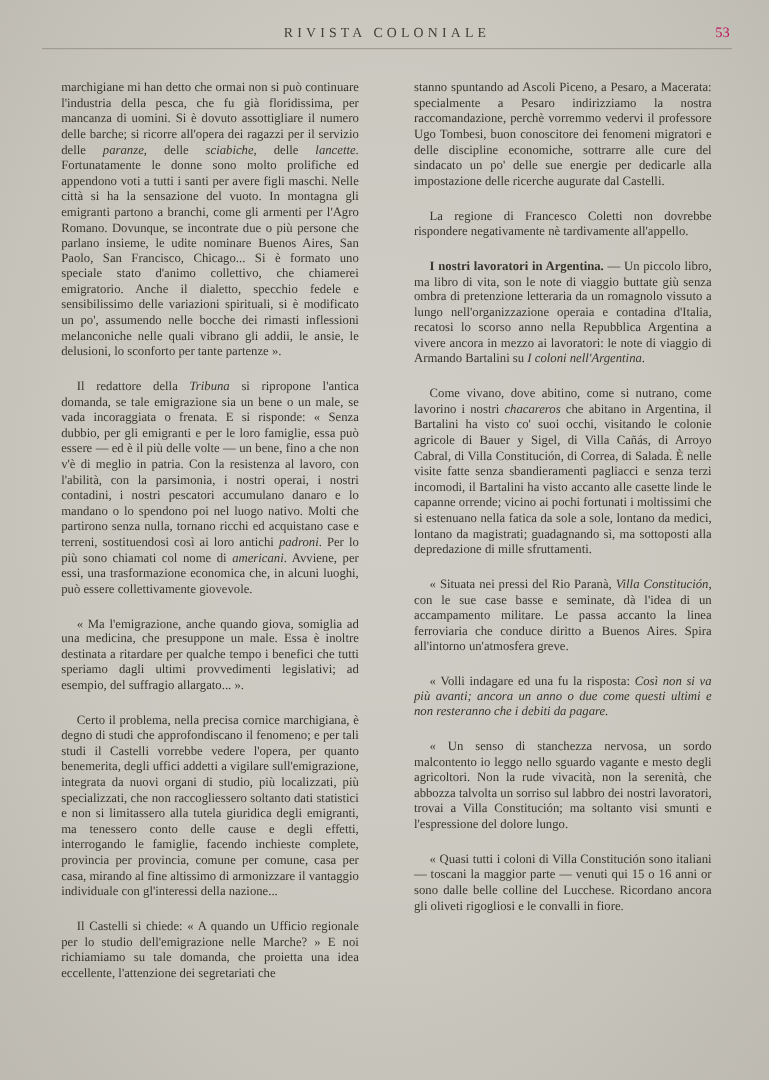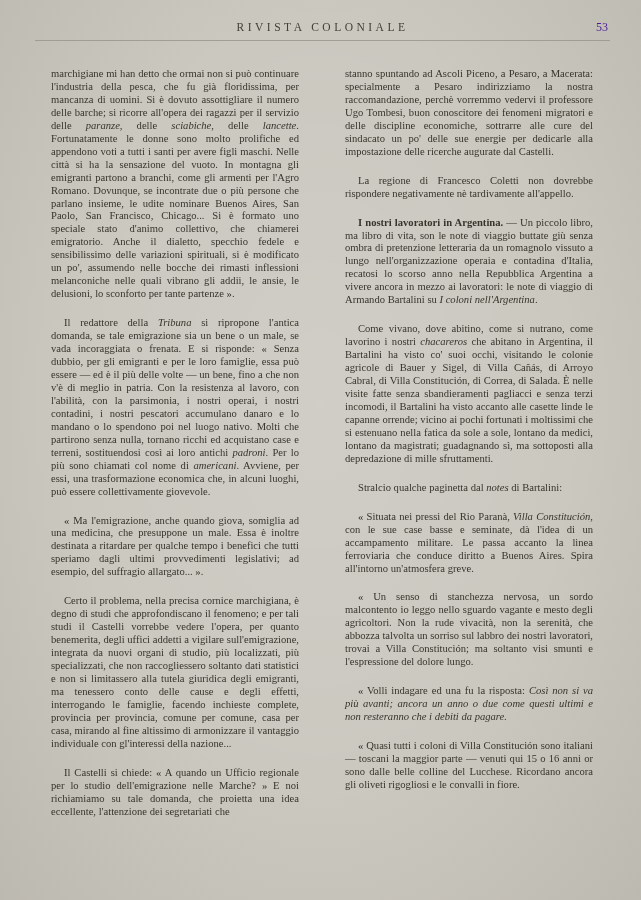--- a/index.html
+++ b/index.html
@@ -31,21 +31,21 @@
     margin: 0;
     text-align: center;
     font-size: 11.5px;
     font-weight: normal;
     letter-spacing: 3.5px;
     color: #423f35;
   }
   .pageno {
     text-align: right;
     font-size: 12px;
-    color: #4c1d95;
+    color: #be185d;
   }
   .spacer { display: inline-block; }
   .rule {
     height: 1px;
     background: #97948a;
     margin-top: 5px;
     margin-bottom: 11px;
     opacity: 0.8;
   }
   .columns {
@@ -84,20 +84,19 @@
         <p class="para indent"><span>Il redattore della </span><span class="it">Tribuna</span><span> si ripropone l'antica domanda, se tale emigrazione sia un bene o un male, se vada incoraggiata o frenata. E si risponde: « Senza dubbio, per gli emigranti e per le loro famiglie, essa può essere — ed è il più delle volte — un bene, fino a che non v'è di meglio in patria. Con la resistenza al lavoro, con l'abilità, con la parsimonia, i nostri operai, i nostri contadini, i nostri pescatori accumulano danaro e lo mandano o lo spendono poi nel luogo nativo. Molti che partirono senza nulla, tornano ricchi ed acquistano case e terreni, sostituendosi così ai loro antichi </span><span class="it">padroni</span><span>. Per lo più sono chiamati col nome di </span><span class="it">americani</span><span>. Avviene, per essi, una trasformazione economica che, in alcuni luoghi, può essere collettivamente giovevole.</span></p>
         <p class="para indent"><span>« Ma l'emigrazione, anche quando giova, somiglia ad una medicina, che presuppone un male. Essa è inoltre destinata a ritardare per qualche tempo i benefici che tutti speriamo dagli ultimi provvedimenti legislativi; ad esempio, del suffragio allargato... ».</span></p>
         <p class="para indent"><span>Certo il problema, nella precisa cornice marchigiana, è degno di studi che approfondiscano il fenomeno; e per tali studi il Castelli vorrebbe vedere l'opera, per quanto benemerita, degli uffici addetti a vigilare sull'emigrazione, integrata da nuovi organi di studio, più localizzati, più specializzati, che non raccogliessero soltanto dati statistici e non si limitassero alla tutela giuridica degli emigranti, ma tenessero conto delle cause e degli effetti, interrogando le famiglie, facendo inchieste complete, provincia per provincia, comune per comune, casa per casa, mirando al fine altissimo di armonizzare il vantaggio individuale con gl'interessi della nazione...</span></p>
         <p class="para indent"><span>Il Castelli si chiede: « A quando un Ufficio regionale per lo studio dell'emigrazione nelle Marche? » E noi richiamiamo su tale domanda, che proietta una idea eccellente, l'attenzione dei segretariati che</span></p>
       </section>
     <section class="col" id="col-right">
         <p class="para"><span>stanno spuntando ad Ascoli Piceno, a Pesaro, a Macerata: specialmente a Pesaro indirizziamo la nostra raccomandazione, perchè vorremmo vedervi il professore Ugo Tombesi, buon conoscitore dei fenomeni migratori e delle discipline economiche, sottrarre alle cure del sindacato un po' delle sue energie per dedicarle alla impostazione delle ricerche augurate dal Castelli.</span></p>
         <p class="para indent"><span>La regione di Francesco Coletti non dovrebbe rispondere negativamente nè tardivamente all'appello.</span></p>
         <p class="para indent"><span class="bd">I nostri lavoratori in Argentina.</span><span> — Un piccolo libro, ma libro di vita, son le note di viaggio buttate giù senza ombra di pretenzione letteraria da un romagnolo vissuto a lungo nell'organizzazione operaia e contadina d'Italia, recatosi lo scorso anno nella Repubblica Argentina a vivere ancora in mezzo ai lavoratori: le note di viaggio di Armando Bartalini su </span><span class="it">I coloni nell'Argentina</span><span>.</span></p>
         <p class="para indent"><span>Come vivano, dove abitino, come si nutrano, come lavorino i nostri </span><span class="it">chacareros</span><span> che abitano in Argentina, il Bartalini ha visto co' suoi occhi, visitando le colonie agricole di Bauer y Sigel, di Villa Cañás, di Arroyo Cabral, di Villa Constitución, di Correa, di Salada. È nelle visite fatte senza sbandieramenti pagliacci e senza terzi incomodi, il Bartalini ha visto accanto alle casette linde le capanne orrende; vicino ai pochi fortunati i moltissimi che si estenuano nella fatica da sole a sole, lontano da medici, lontano da magistrati; guadagnando sì, ma sottoposti alla depredazione di mille sfruttamenti.</span></p>
-        <p class="para indent"><span>Stralcio qualche paginetta dal </span><span class="it">notes</span><span> di Bartalini:</span></p>
         <p class="para indent"><span>« Situata nei pressi del Rio Paranà, </span><span class="it">Villa Constitución</span><span>, con le sue case basse e seminate, dà l'idea di un accampamento militare. Le passa accanto la linea ferroviaria che conduce diritto a Buenos Aires. Spira all'intorno un'atmosfera greve.</span></p>
+        <p class="para indent"><span>« Volli indagare ed una fu la risposta: </span><span class="it">Così non si va più avanti; ancora un anno o due come questi ultimi e non resteranno che i debiti da pagare.</span></p>
         <p class="para indent"><span>« Un senso di stanchezza nervosa, un sordo malcontento io leggo nello sguardo vagante e mesto degli agricoltori. Non la rude vivacità, non la serenità, che abbozza talvolta un sorriso sul labbro dei nostri lavoratori, trovai a Villa Constitución; ma soltanto visi smunti e l'espressione del dolore lungo.</span></p>
-        <p class="para indent"><span>« Volli indagare ed una fu la risposta: </span><span class="it">Così non si va più avanti; ancora un anno o due come questi ultimi e non resteranno che i debiti da pagare.</span></p>
         <p class="para indent"><span>« Quasi tutti i coloni di Villa Constitución sono italiani — toscani la maggior parte — venuti qui 15 o 16 anni or sono dalle belle colline del Lucchese. Ricordano ancora gli oliveti rigogliosi e le convalli in fiore.</span></p>
       </section>
   </main>
 </div>
 
 </body></html>

